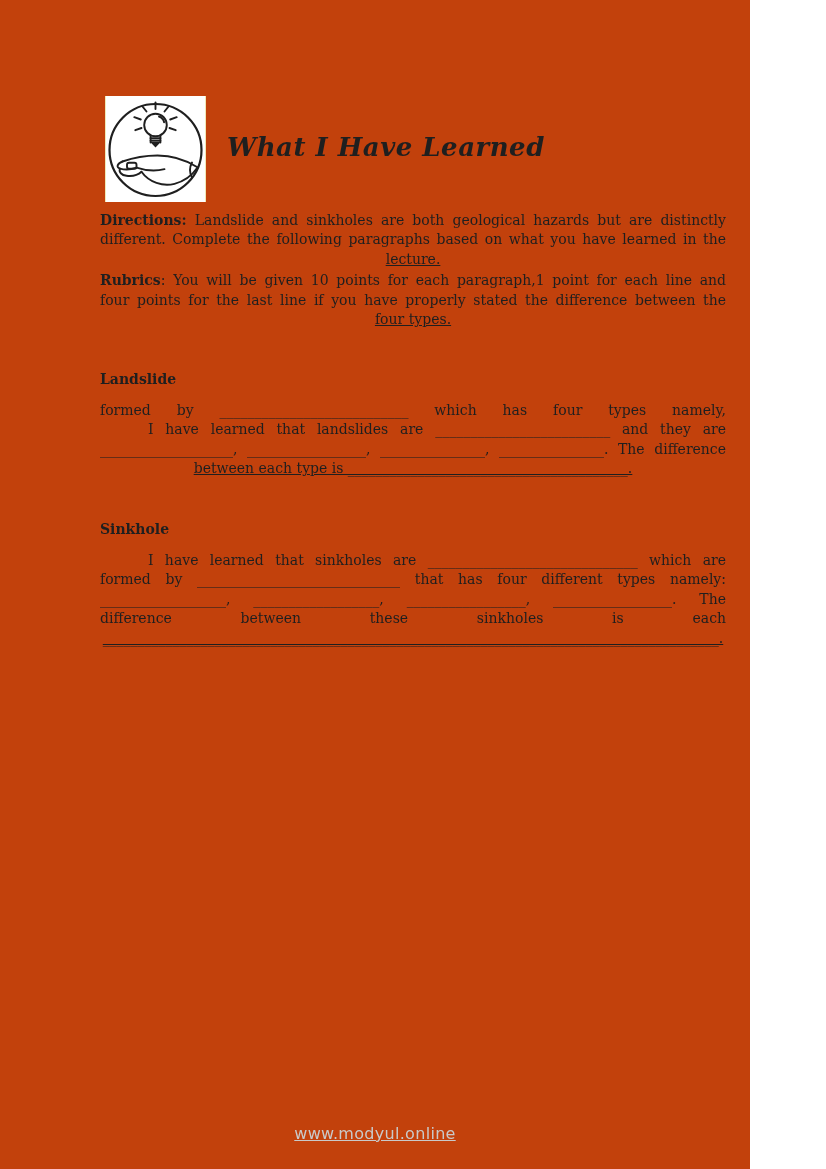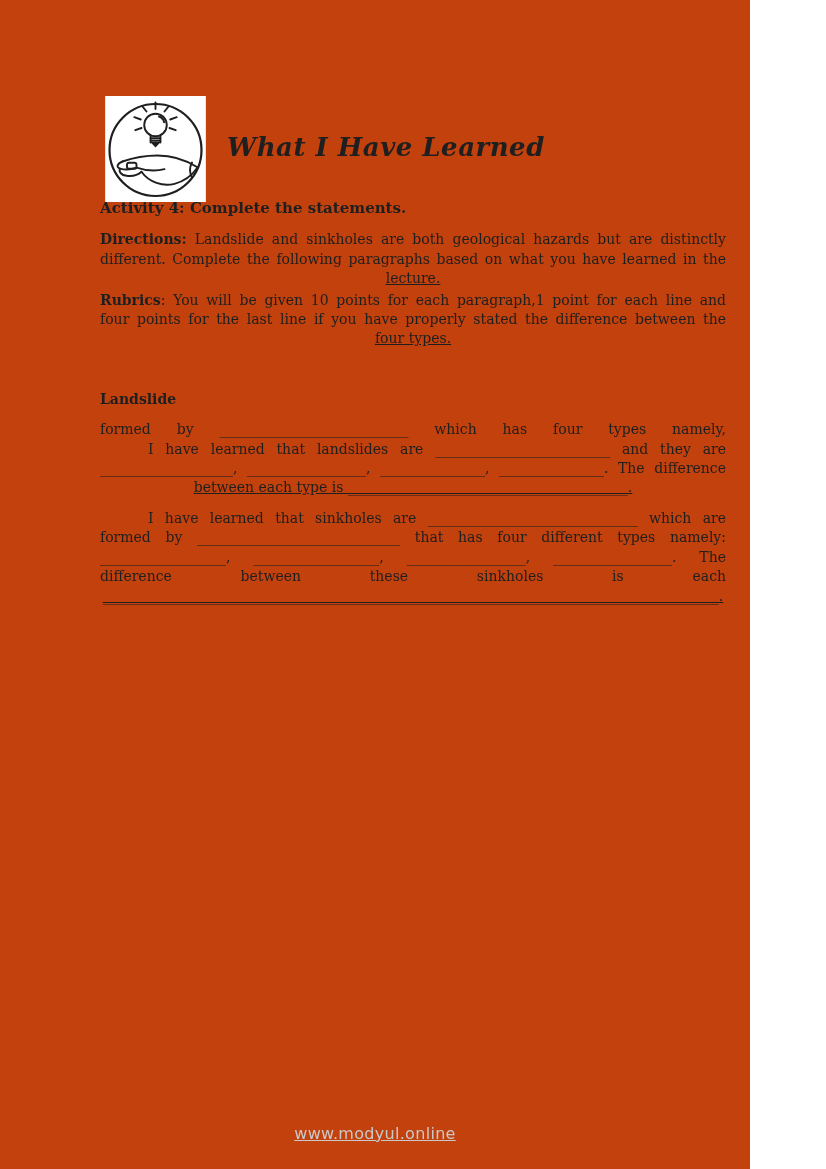--- a/index.html
+++ b/index.html
@@ -84,21 +84,20 @@
         <path d="M86,65.5 C83.6,70 83.6,76 86,80.5"></path>
         <rect x="21" y="65.8" width="9.5" height="6" rx="2"></rect>
       </g>
     </svg>
   </div>
 
   <div class="title">What I Have Learned</div>
 
   <div class="content">
 
-    <div class="activity">Activity 4: Complete the statements.</div>
 
     <div class="para-dir">
       <div class="jline"><b>Directions:</b> <span>Landslide and sinkholes are both geological hazards but are distinctly</span></div>
       <div class="jline">different. Complete the following paragraphs based on what you have learned in the</div>
       <div class="lline">lecture.</div>
     </div>
 
     <div class="para-rub">
       <div class="jline"><b>Rubrics</b><span>: You will be given 10 points for each paragraph,1 point for each line and</span></div>
       <div class="jline">four points for the last line if you have properly stated the difference between the</div>
@@ -106,20 +105,21 @@
     </div>
 
     <div class="sec-heading h-land">Landslide</div>
     <div class="fill-para">
       <div class="jline">formed by ___________________________ which has four types namely,</div>
       <div class="jline indent">I have learned that landslides are _________________________ and they are</div>
       <div class="jline">___________________, _________________, _______________, _______________. The difference</div>
       <div class="lline">between each type is ________________________________________.</div>
     </div>
 
+    <div class="sec-heading h-sink">Sinkhole</div>
     <div class="fill-para">
       <div class="jline indent">I have learned that sinkholes are ______________________________ which are</div>
       <div class="jline">formed by _____________________________ that has four different types namely:</div>
       <div class="jline">__________________, __________________, _________________, _________________. The</div>
       <div class="jline">difference between these sinkholes is each</div>
       <div class="lline">________________________________________________________________________________________.</div>
     </div>
 
   </div>
 

